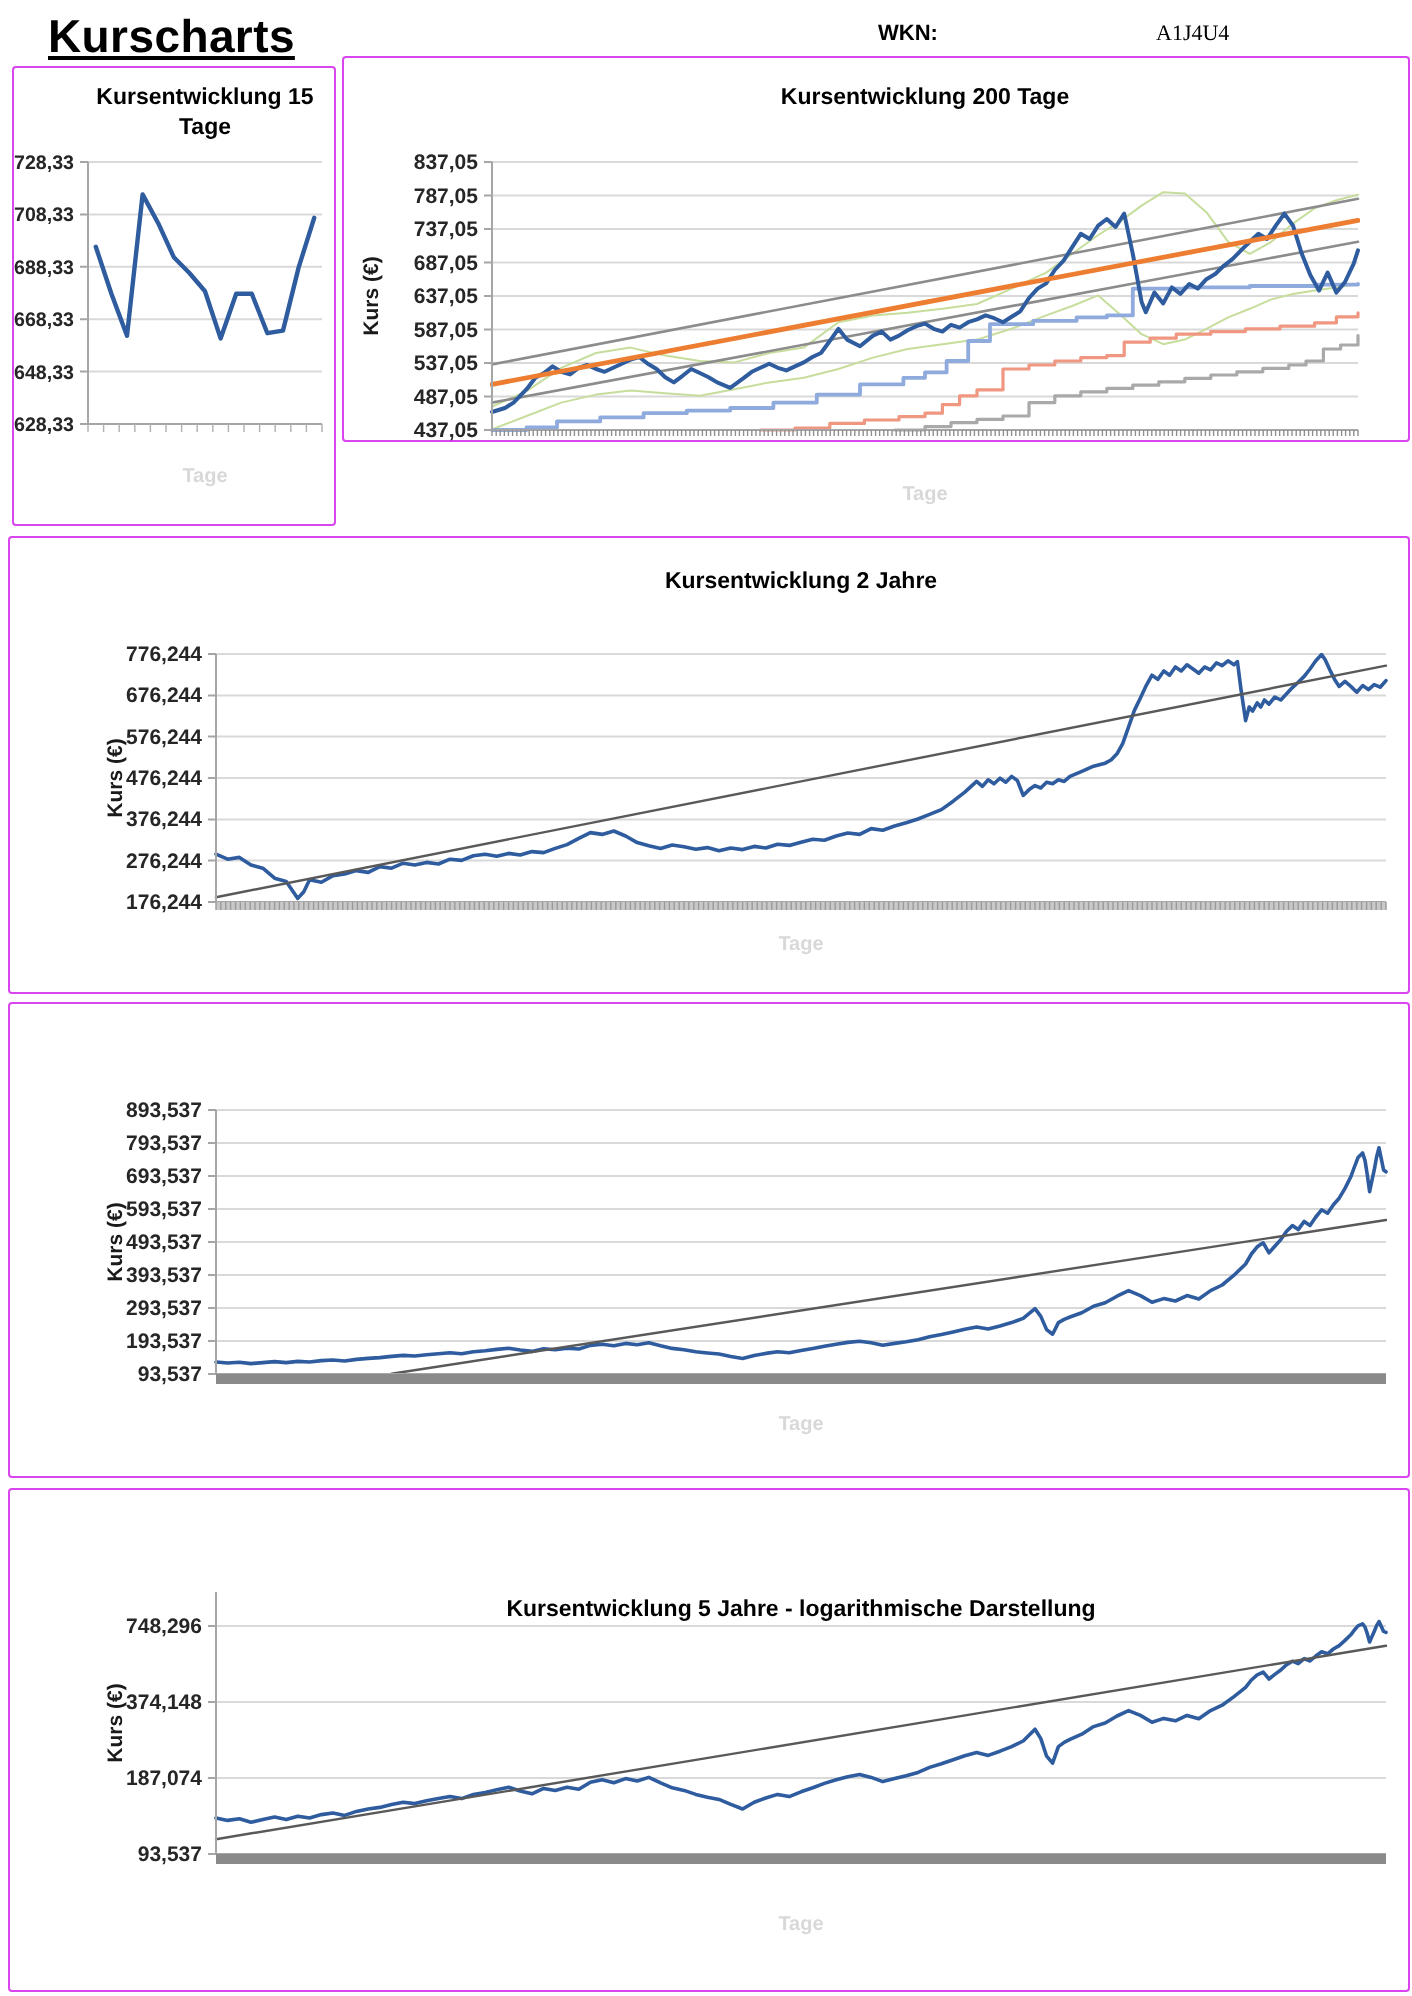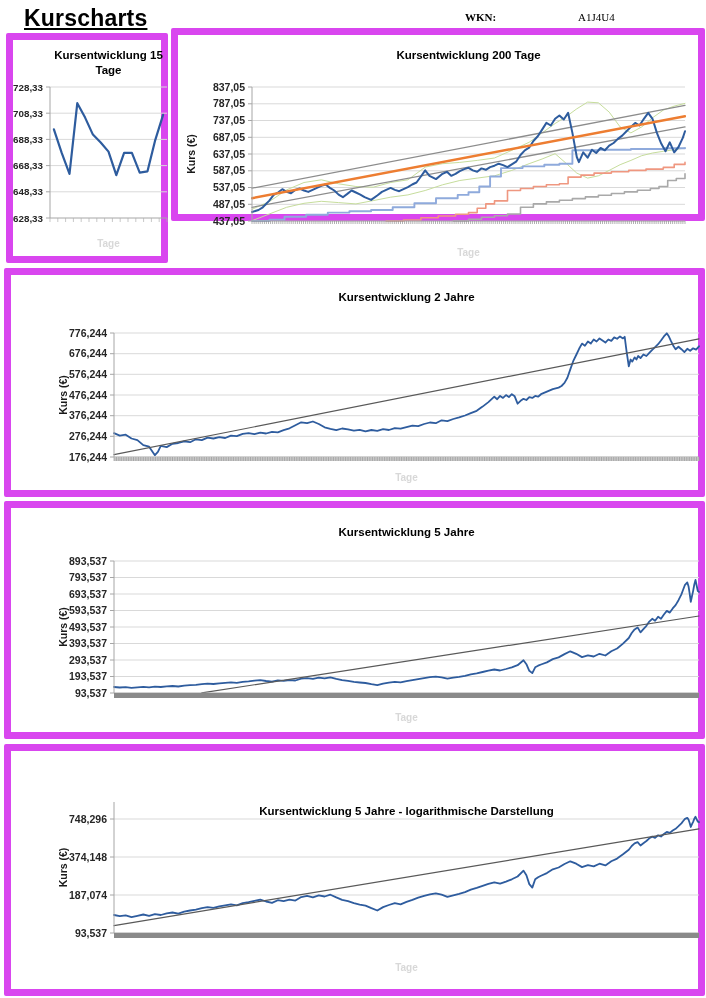--- a/index.html
+++ b/index.html
@@ -1,20 +1,20 @@
 <!DOCTYPE html>
 <html><head>
 <meta charset="utf-8">
 <style>
   html,body{margin:0;padding:0;background:#ffffff;}
   body{width:706px;height:998px;position:relative;font-family:"Liberation Sans",sans-serif;overflow:hidden;}
   .hdr-title{position:absolute;left:8px;top:5px;font-size:23px;font-weight:bold;color:#000;text-decoration:underline;letter-spacing:.2px;margin-left:16px;}
-  .wkn-label{position:absolute;left:465px;top:11px;font-size:11px;font-weight:bold;color:#000;font-family:Liberation Serif, serif;}
+  .wkn-label{position:absolute;left:439px;top:11px;font-size:11px;font-weight:bold;color:#000;}
   .wkn-value{position:absolute;left:578px;top:11px;font-size:11px;color:#000;font-family:Liberation Serif, serif;}
-  .panel{position:absolute;background:#fff;border:7px solid #d946ef;border-radius:2px;box-sizing:border-box;}
+  .panel{position:absolute;background:#fff;border:1px solid #d946ef;border-radius:2px;box-sizing:border-box;}
   .panel svg{position:absolute;left:0;top:0;z-index:1;}
   .chart-title{position:absolute;z-index:2;text-align:center;font-weight:bold;font-size:11.5px;color:#000;line-height:1.3;}
   .chart-title span{display:block;}
   svg text{font-family:"Liberation Sans",sans-serif;}
   svg .tick{font-size:10.5px;font-weight:bold;fill:#262626;}
   svg .tick-sm{font-size:9.8px;font-weight:bold;fill:#262626;}
   svg .wm{font-size:10px;font-weight:bold;fill:#d8d8d8;}
   svg .ylab{font-size:10.5px;font-weight:bold;fill:#1a1a1a;}
 </style>
 </head>
@@ -129,23 +129,20 @@
       <text x="96" y="123.5" text-anchor="end" class="tick">476,244</text>
       <text x="96" y="144.2" text-anchor="end" class="tick">376,244</text>
       <text x="96" y="164.8" text-anchor="end" class="tick">276,244</text>
       <text x="96" y="185.5" text-anchor="end" class="tick">176,244</text>
       <text x="395.5" y="206" text-anchor="middle" class="wm">Tage</text>
       <text x="56" y="120.0" text-anchor="middle" class="ylab" transform="rotate(-90 56 120.0)">Kurs (€)</text>
     </svg>
   </div>
 
 <div class="panel" id="chart-5-jahre" style="left:4px;top:501px;width:701px;height:238px;">
-  <div class="chart-title" style="left:103px;top:17px;width:585px;">
-    <span>Kursentwicklung 5 Jahre</span>
-  </div>
 <svg width="699" height="236">
       <line x1="103" x2="688" y1="53.0" y2="53.0" stroke="#d9d9d9" stroke-width="1"></line>
       <line x1="103" x2="688" y1="69.5" y2="69.5" stroke="#d9d9d9" stroke-width="1"></line>
       <line x1="103" x2="688" y1="86.0" y2="86.0" stroke="#d9d9d9" stroke-width="1"></line>
       <line x1="103" x2="688" y1="102.5" y2="102.5" stroke="#d9d9d9" stroke-width="1"></line>
       <line x1="103" x2="688" y1="119.0" y2="119.0" stroke="#d9d9d9" stroke-width="1"></line>
       <line x1="103" x2="688" y1="135.5" y2="135.5" stroke="#d9d9d9" stroke-width="1"></line>
       <line x1="103" x2="688" y1="152.0" y2="152.0" stroke="#d9d9d9" stroke-width="1"></line>
       <line x1="103" x2="688" y1="168.5" y2="168.5" stroke="#d9d9d9" stroke-width="1"></line>
       <clipPath id="chart-5-jahre-clip">

